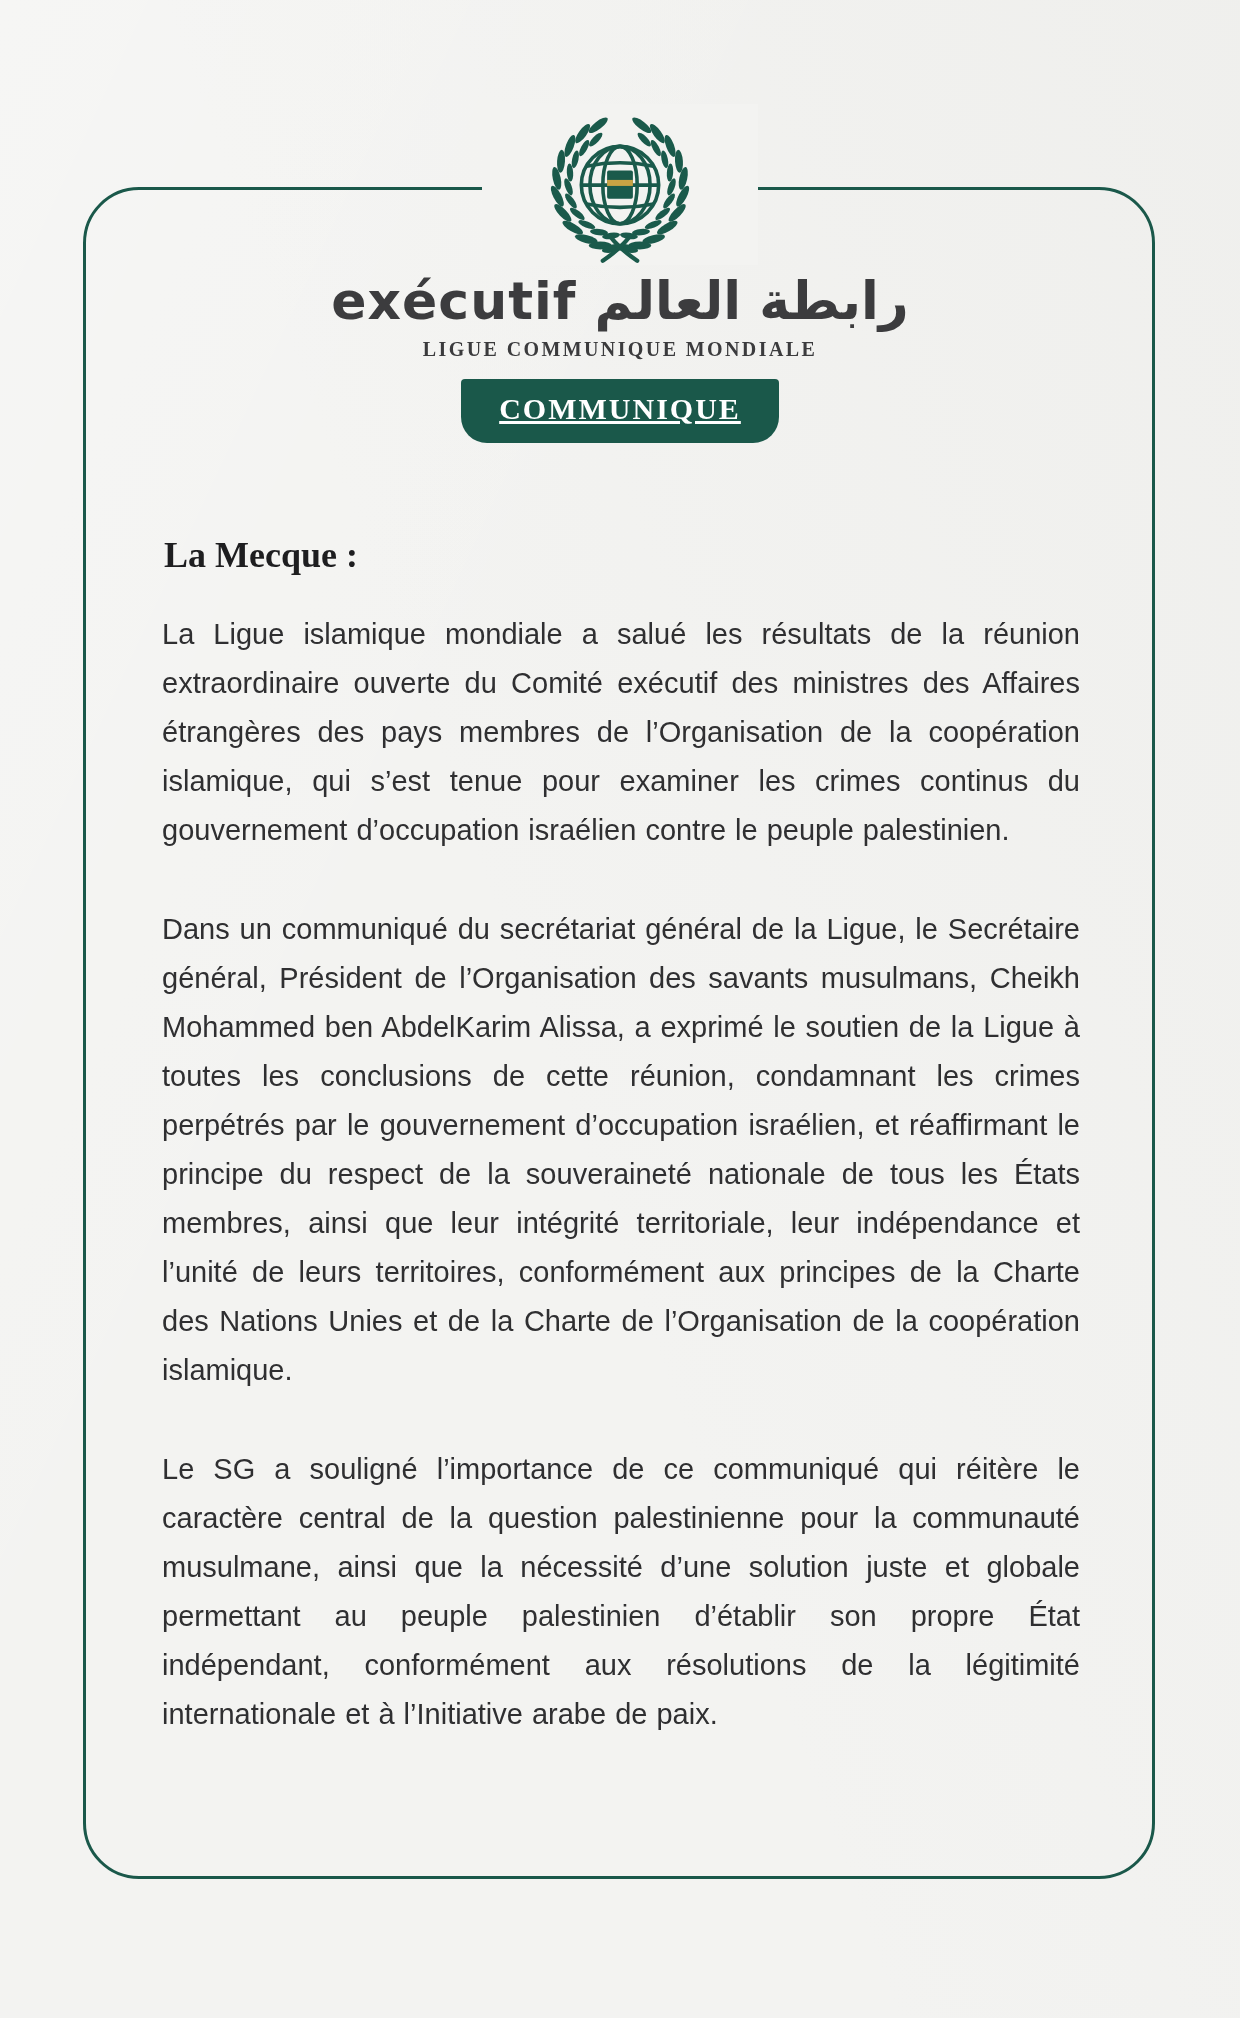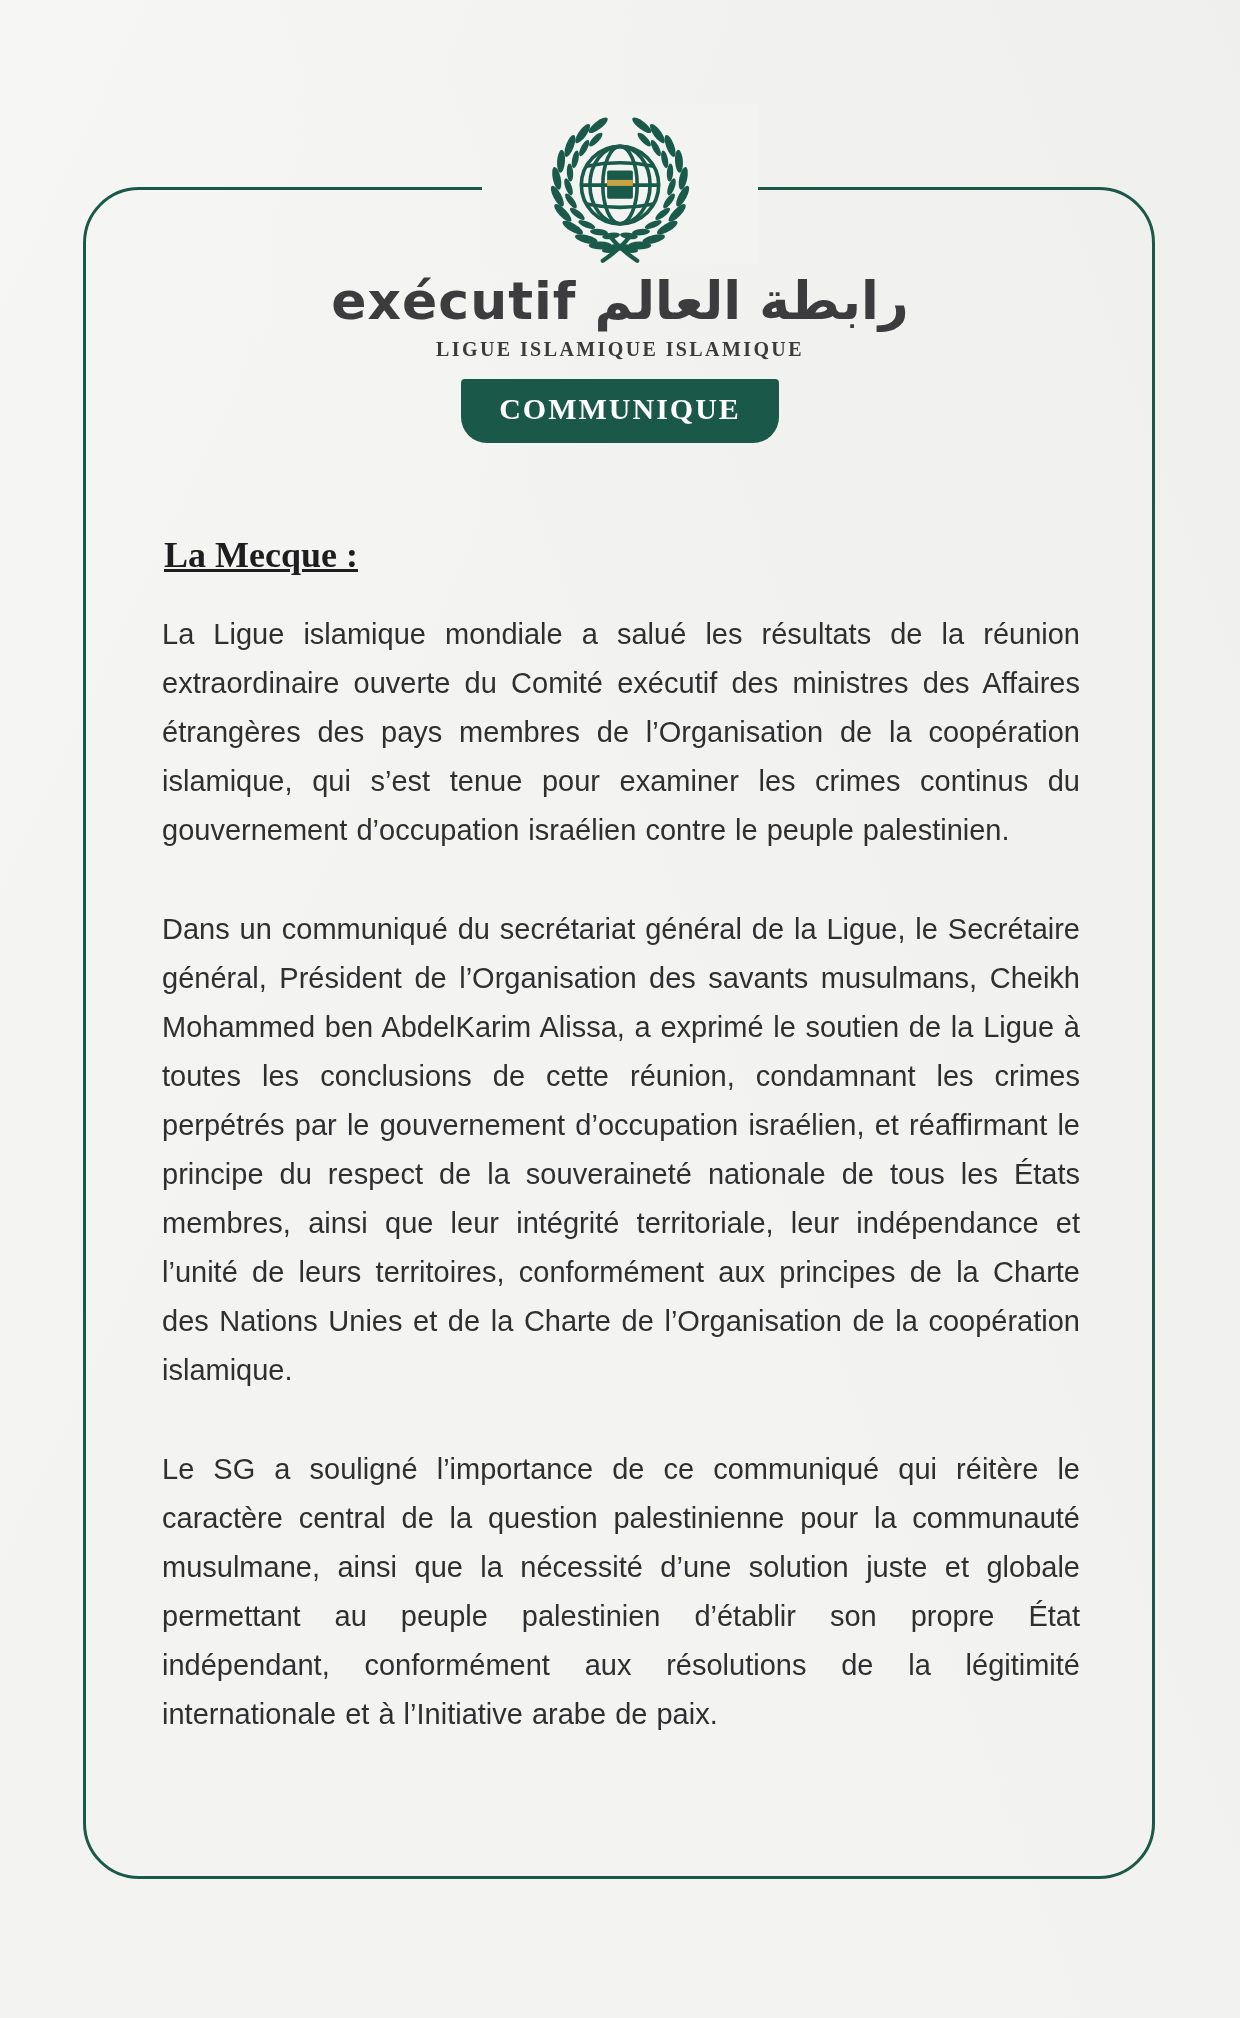--- a/index.html
+++ b/index.html
@@ -54,34 +54,34 @@
   .banner {
     margin-top:18px;
     background:#1a584a;
     color:#ffffff;
     font-family:"Liberation Serif", serif;
     font-weight:700;
     font-size:30px;
     letter-spacing:2px;
     padding:13px 38px 17px 38px;
     border-radius:4px 4px 26px 26px;
+    text-decoration:underline;
   }
   .main {
     position:absolute;
     left:162px; top:534px;
     width:918px;
     z-index:2;
   }
   .dateline {
     font-family:"Liberation Serif", serif;
     font-weight:700;
     font-size:36px;
     color:#1e1e20;
     margin:0 0 34px 2px;
-    text-decoration:underline;
   }
   .body-text p {
     font-size:29px;
     line-height:49px;
     color:#2f2f31;
     text-align:justify;
     text-align-last:left;
     word-spacing:1px;
     margin:0 0 50px 0;
   }
@@ -163,21 +163,21 @@
 
         <g stroke="#1a5a4b" stroke-width="5" fill="none" stroke-linecap="round">
           <path d="M80,180 C92,172 103,163 112,151"></path>
           <path d="M120,180 C108,172 97,163 88,151"></path>
         </g>
       </svg>
     </div>
 
     <div class="arabic-title" dir="rtl">رابطة العالم exécutif</div>
 
-    <div class="wordmark">LIGUE ISLAMIQUE ISLAMIQUE</div>
+    <div class="wordmark">LIGUE COMMUNIQUE MONDIALE</div>
 
     <div class="banner">COMMUNIQUE</div>
   </div>
 
   <div class="main">
     <h2 class="dateline">La Mecque :</h2>
 
     <div class="body-text">
       <p>La Ligue islamique mondiale a salué les résultats de la réunion extraordinaire ouverte du Comité exécutif des ministres des Affaires étrangères des pays membres de l’Organisation de la coopération islamique, qui s’est tenue pour examiner les crimes continus du gouvernement d’occupation israélien contre le peuple palestinien.</p>
       <p>Dans un communiqué du secrétariat général de la Ligue, le Secrétaire général, Président de l’Organisation des savants musulmans, Cheikh Mohammed ben AbdelKarim Alissa, a exprimé le soutien de la Ligue à toutes les conclusions de cette réunion, condamnant les crimes perpétrés par le gouvernement d’occupation israélien, et réaffirmant le principe du respect de la souveraineté nationale de tous les États membres, ainsi que leur intégrité territoriale, leur indépendance et l’unité de leurs territoires, conformément aux principes de la Charte des Nations Unies et de la Charte de l’Organisation de la coopération islamique.</p>

